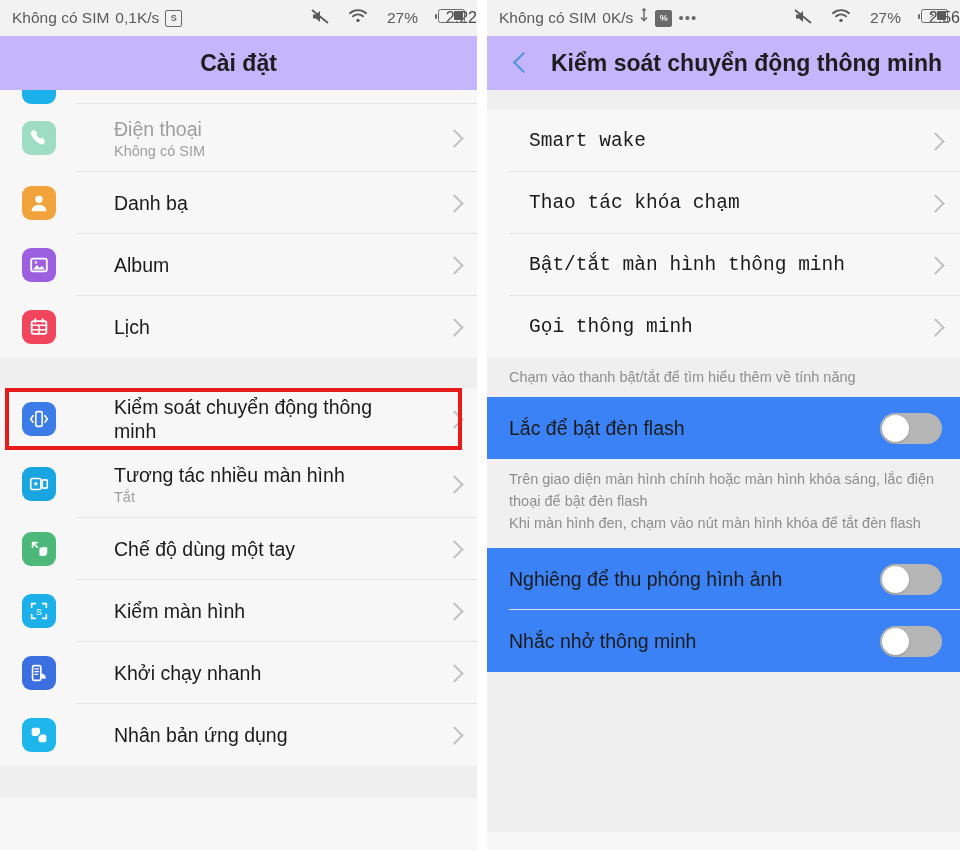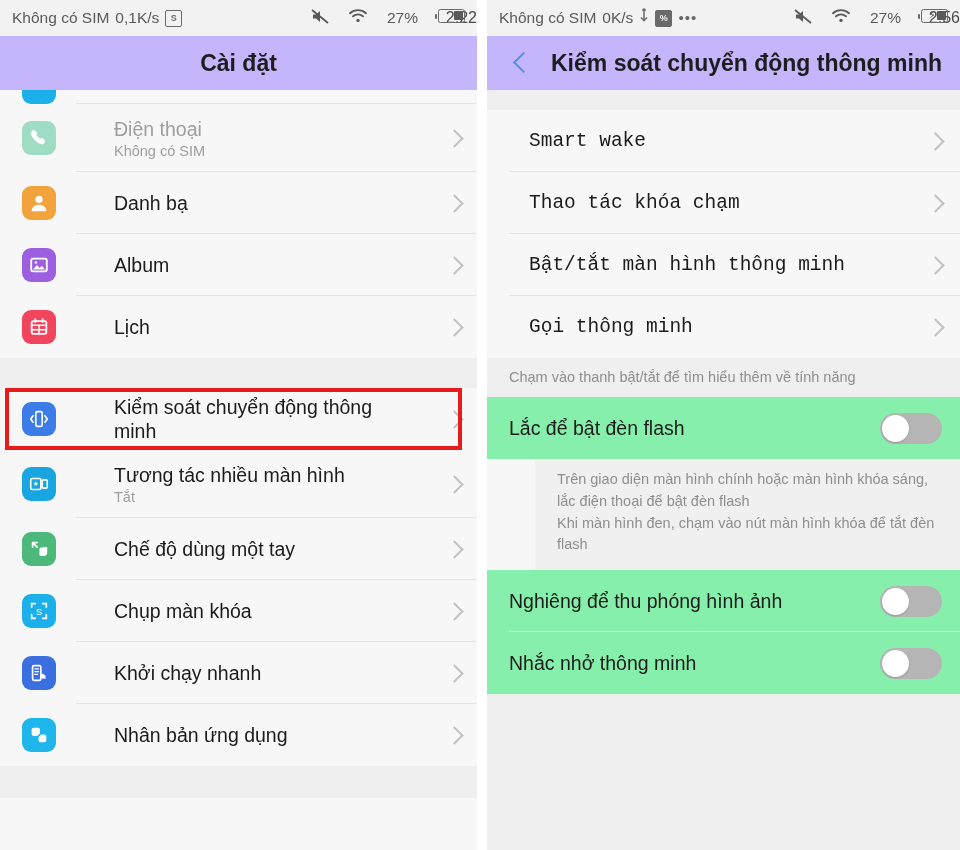--- a/index.html
+++ b/index.html
@@ -103,26 +103,26 @@
   .row-r .divider{left:22px;right:0;}
   .row-r .row-title{font-size:19.5px;}
   .row-r .chev{margin-right:18px;}
 
   .note{
     font-size:14.5px;color:#8e8e8e;line-height:1.45;
     padding:9px 22px 9px 22px;background:#efefef;
   }
   .note-block{
     font-size:14.5px;color:#8e8e8e;line-height:1.5;
-    padding:10px 20px 14px 22px;background:#f0f0f0;white-space:pre-line;margin-left:48px;
+    padding:10px 20px 14px 22px;background:#f0f0f0;white-space:pre-line;
   }
 
   .toggle-row{
     height:62px;display:flex;align-items:center;padding-left:22px;
-    position:relative;box-sizing:border-box;background:#86efac;
+    position:relative;box-sizing:border-box;background:#3b82f6;
   }
   .toggle-row .divider{position:absolute;left:22px;right:0;bottom:0;height:1px;background:#e4e4e4;}
   .toggle{
     margin-left:auto;margin-right:18px;width:62px;height:31px;border-radius:16px;
     background:#b5b5b5;position:relative;flex:0 0 auto;
   }
   .toggle .knob{
     position:absolute;left:2px;top:2px;width:27px;height:27px;border-radius:50%;
     background:#ffffff;box-shadow:0 1px 2px rgba(0,0,0,.18);
   }
@@ -289,21 +289,21 @@
         </div>
 
         <div class="row row-l">
           <div class="app-icon" style="background:#1cb0ea">
             <svg viewBox="0 0 24 24">
                 <path d="M4 8V4h4M20 8V4h-4M4 16v4h4M20 16v4h-4" stroke="#fff" stroke-width="1.8" fill="none" stroke-linecap="round"></path>
                 <text x="12" y="16" font-size="10" fill="#fff" text-anchor="middle" font-family="Liberation Sans">S</text>
               </svg>
           </div>
           <div class="row-text">
-            <span class="row-title">Chụp màn khóa</span>
+            <span class="row-title">Kiểm màn hình</span>
           </div>
           <div class="chev"></div>
           <div class="divider"></div>
         </div>
 
         <div class="row row-l">
           <div class="app-icon" style="background:#3b6fe0">
             <svg viewBox="0 0 24 24">
                 <rect x="5" y="4" width="9" height="16" rx="1.6" fill="none" stroke="#fff" stroke-width="1.8"></rect>
                 <path d="M7.5 7.5h4M7.5 10.5h4M7.5 13.5h3" stroke="#fff" stroke-width="1.3" stroke-linecap="round"></path>

